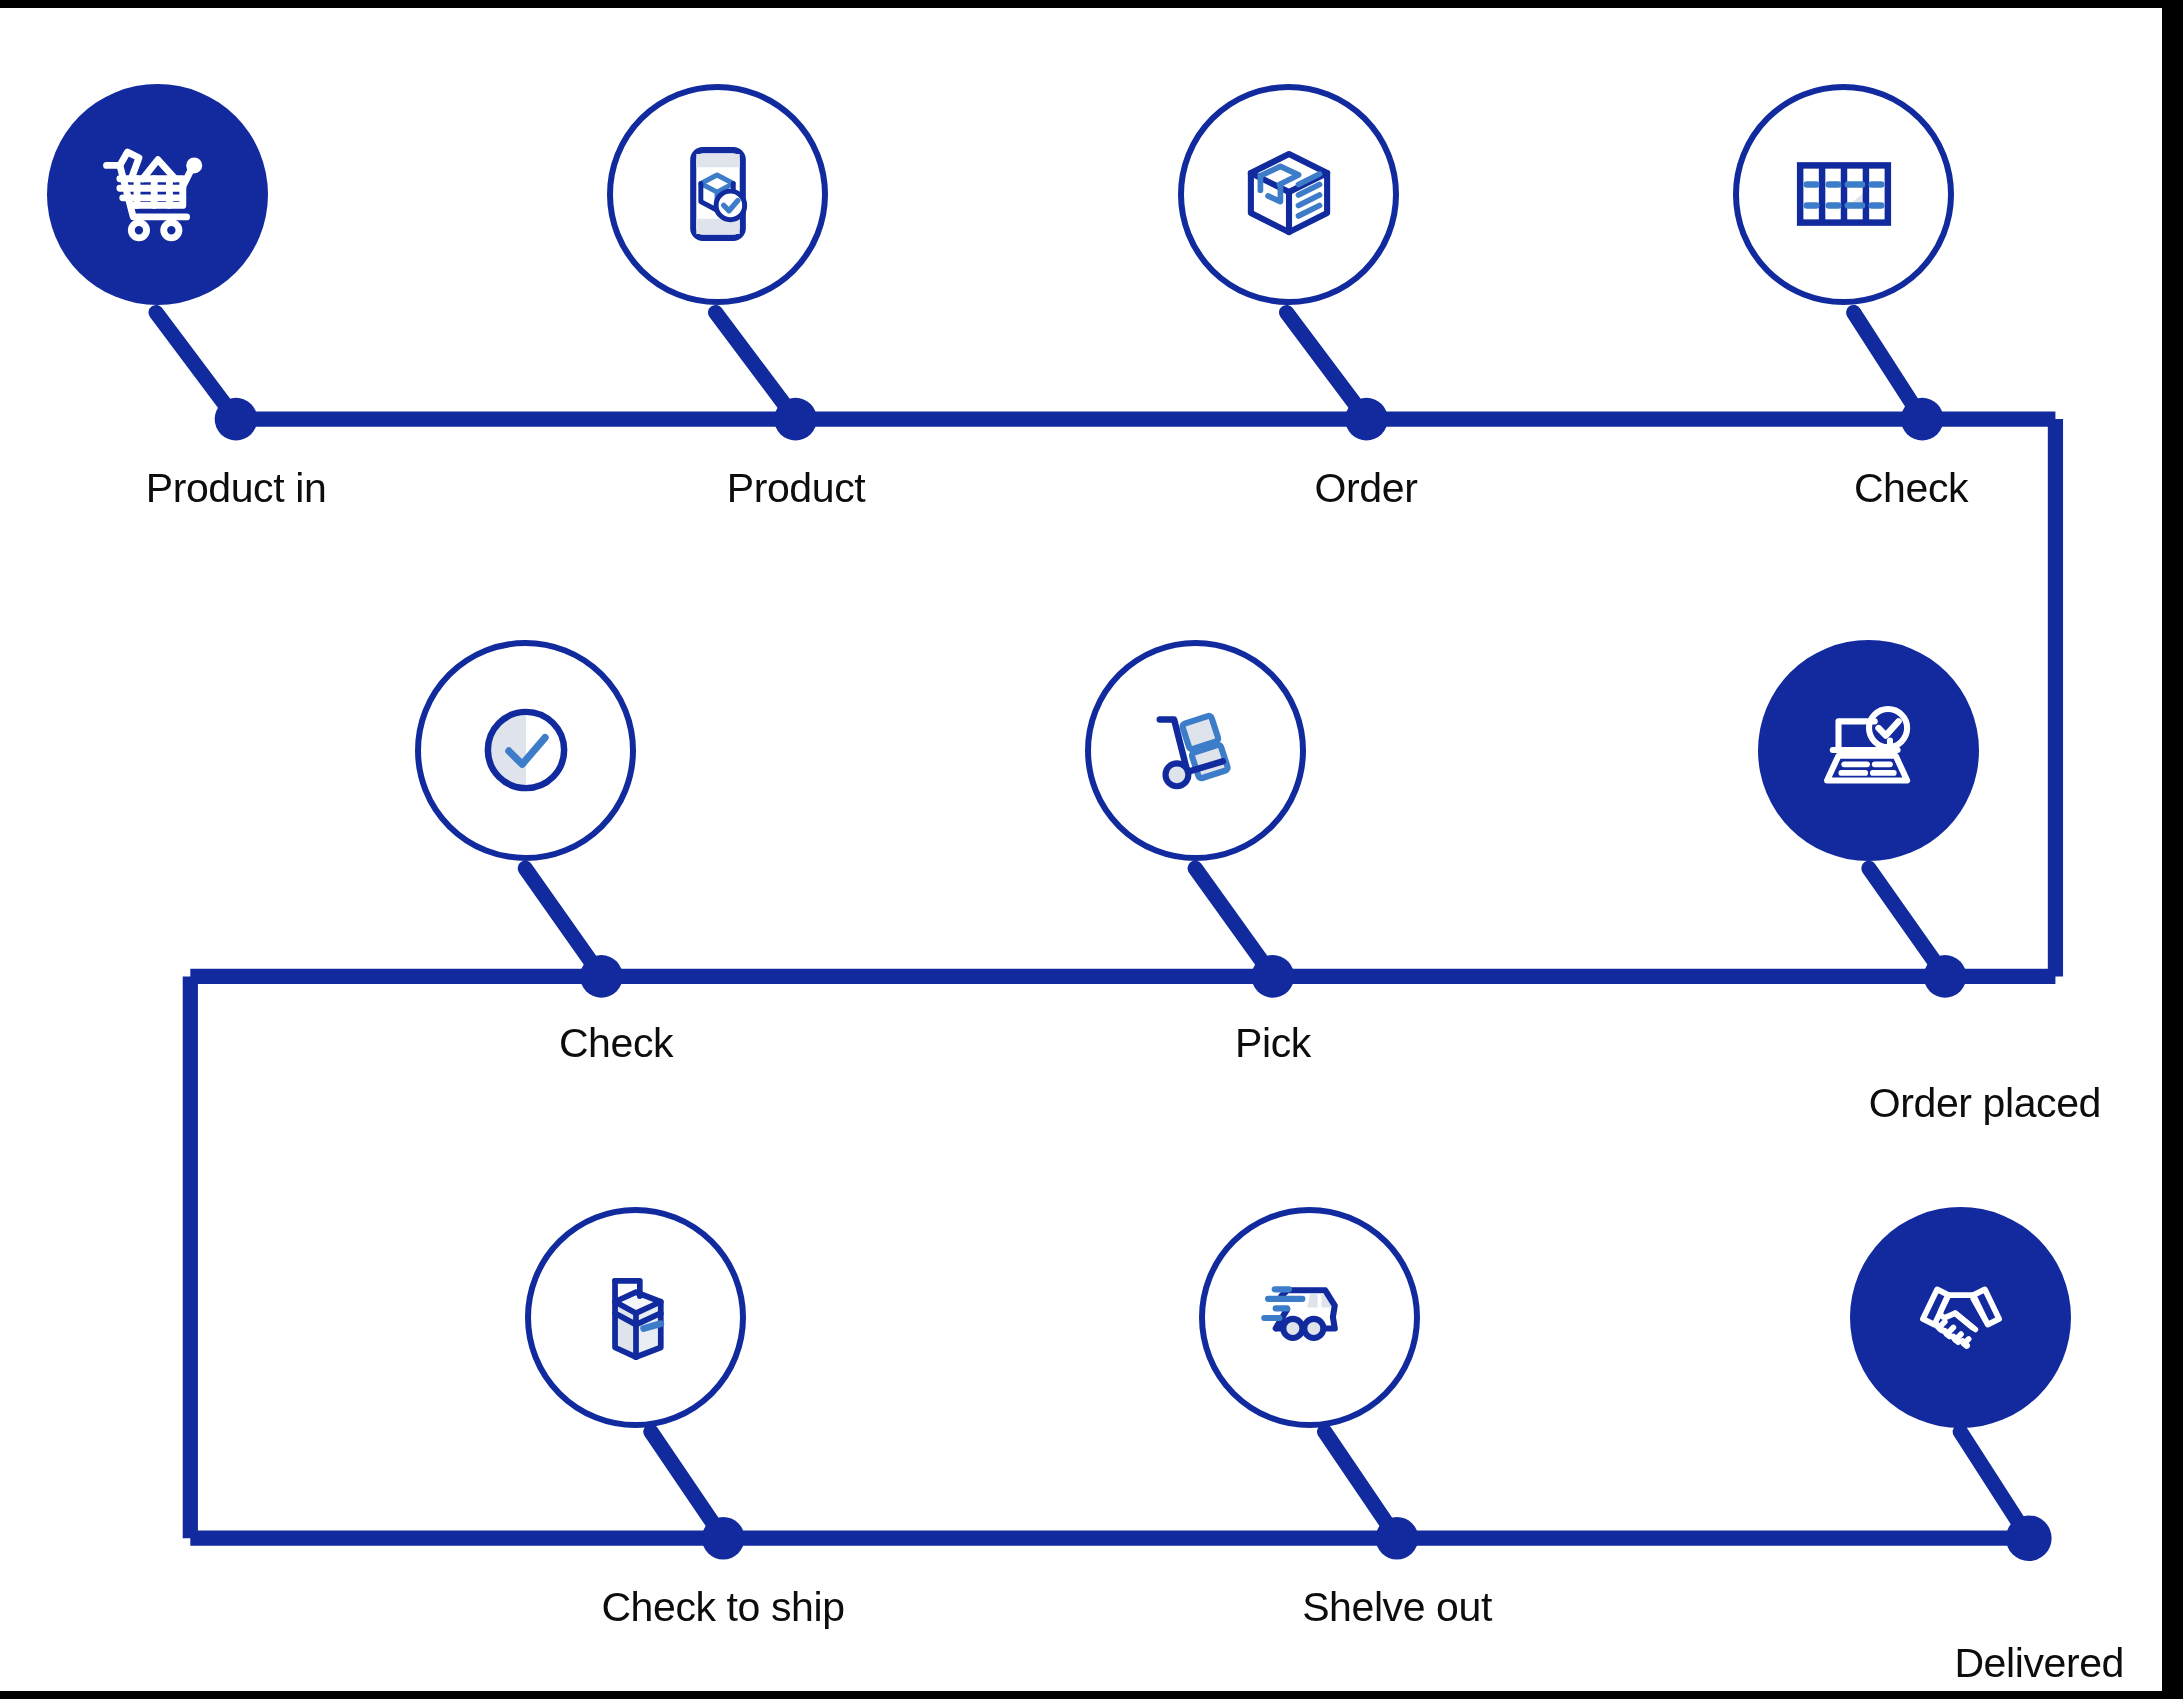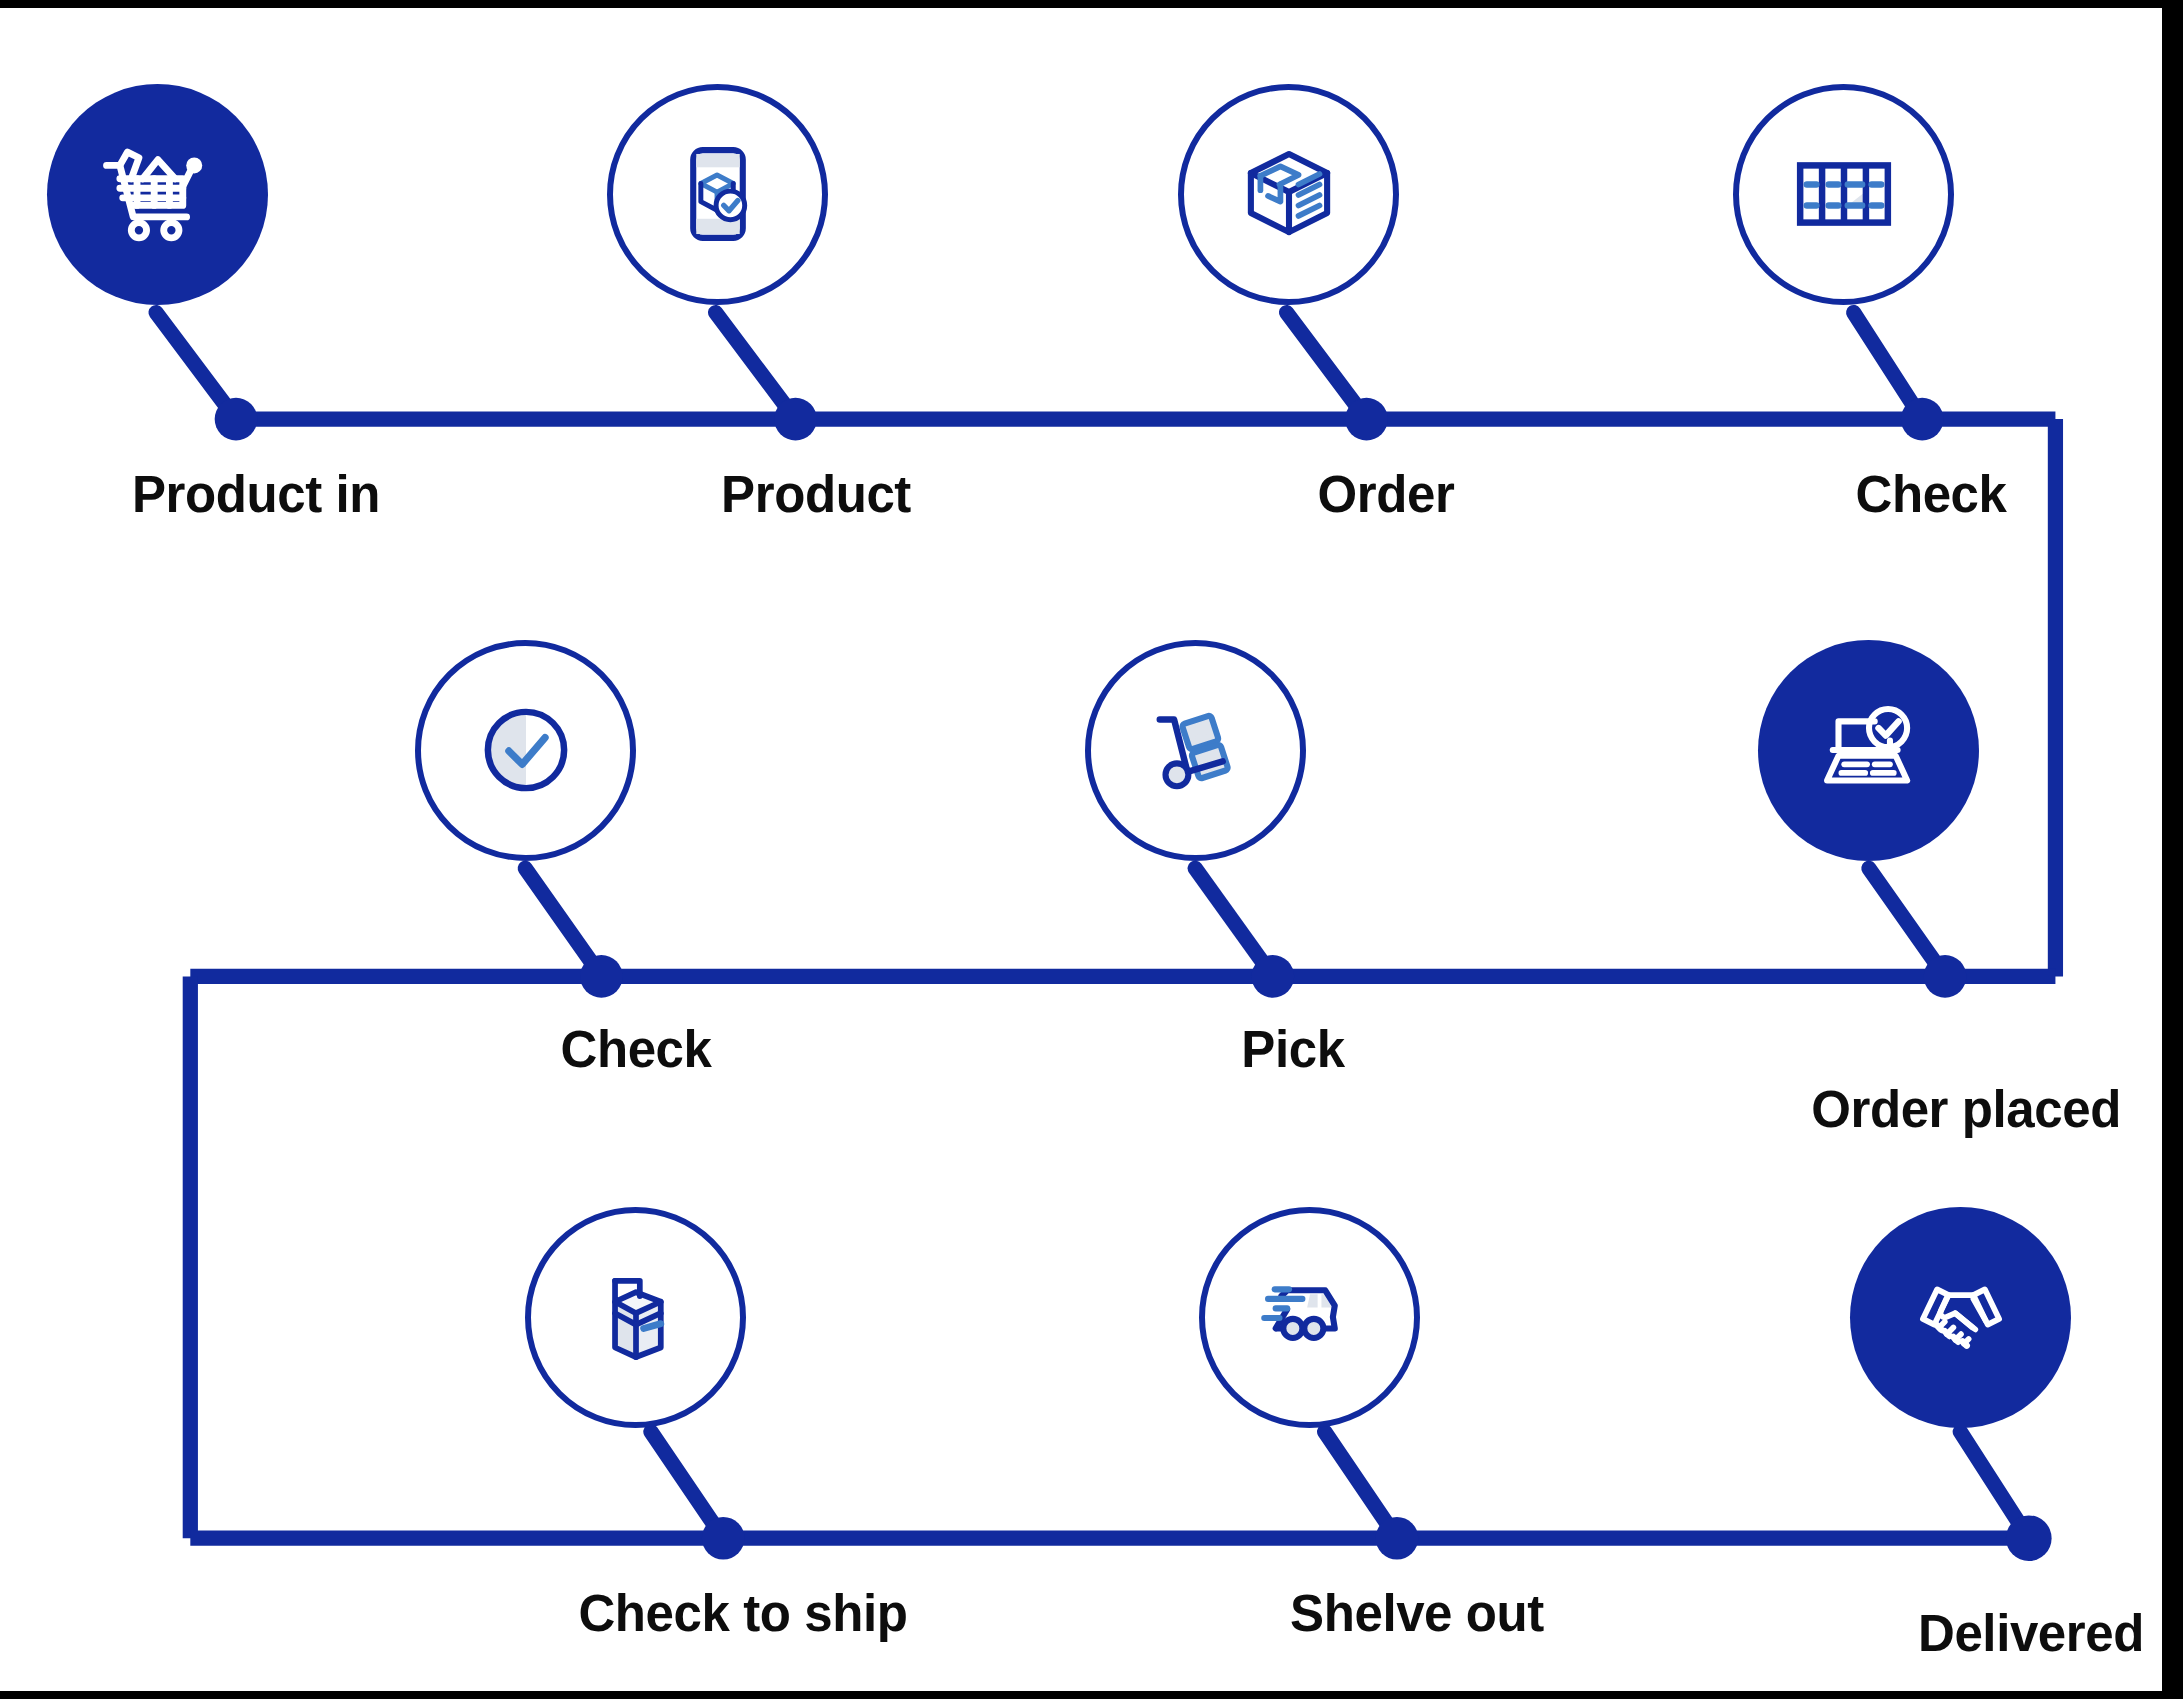--- a/index.html
+++ b/index.html
@@ -27,26 +27,25 @@
   #flow-svg {
     position: absolute;
     left: 0;
     top: 0;
     width: 2162px;
     height: 1684px;
   }
   .node-label {
     position: absolute;
     font-family: "Liberation Sans", sans-serif;
-    font-weight: bold;
-    font-size: 51px;
+    font-weight: normal;
+    font-size: 41px;
     color: #0d0d0d;
     white-space: nowrap;
     letter-spacing: -0.4px;
-    margin-left: 20px;
   }
   .label-center { transform: translateX(-50%); }
   .label-right  { transform: translateX(-100%); }
   .icon-circle {
     position: absolute;
     border-radius: 50%;
     box-sizing: border-box;
     display: flex;
     align-items: center;
     justify-content: center;
@@ -300,21 +299,21 @@
           <path d="M19 36 L22 39"></path>
         </g>
         <g fill="none" stroke="#ffffff" stroke-width="3.4" stroke-linecap="round">
           <path d="M19.2 36.2 L21.5 38.5"></path>
           <path d="M23.5 39.5 L26 42"></path>
           <path d="M28 42.5 L30.5 45"></path>
           <path d="M32.8 44.8 L35 47"></path>
         </g>
       </svg>
     </div>
-    <div class="node-label label-right" style="left:2124px; top:1596px;">Delivered</div>
+    <div class="node-label label-right" style="left:2124px; top:1632px;">Delivered</div>
 
   </div>
 
   <div class="frame-top"></div>
   <div class="frame-right"></div>
   <div class="frame-bottom"></div>
 </div>
 
 
 </body></html>

